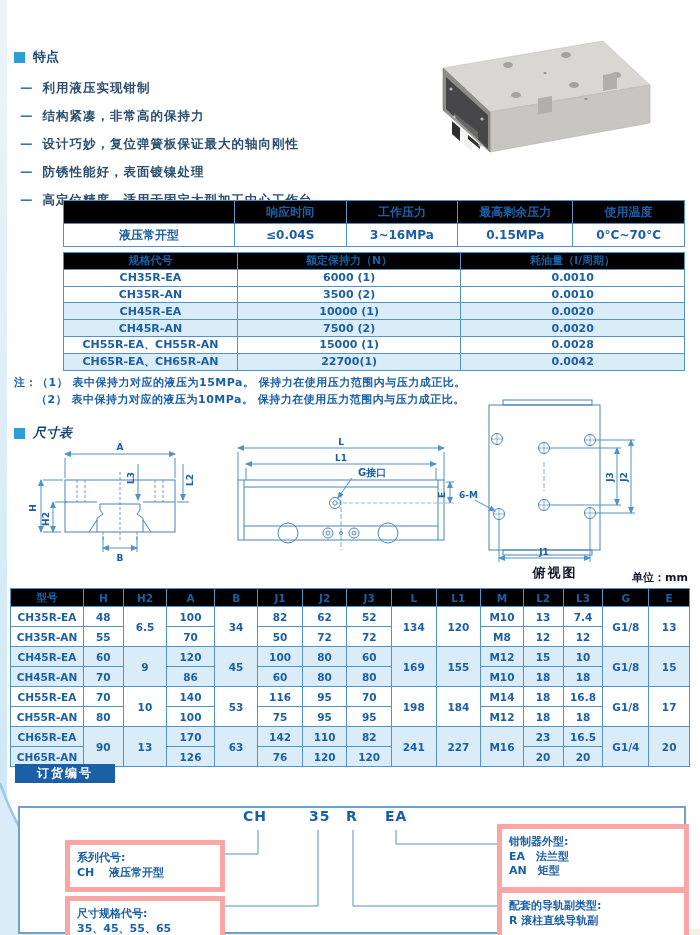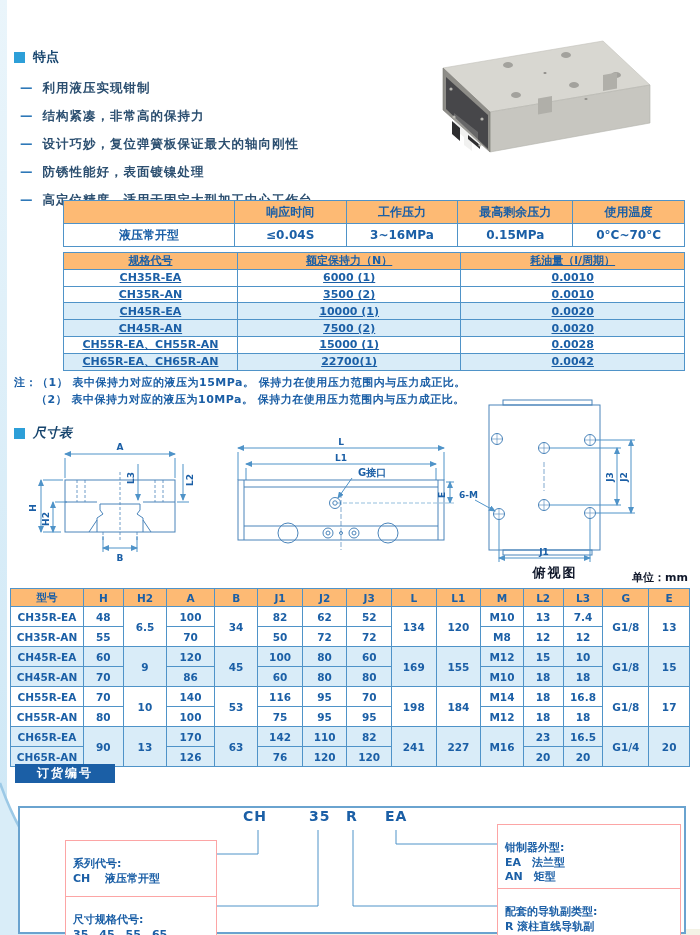--- a/index.html
+++ b/index.html
@@ -15,47 +15,47 @@
   .sq{width:11px;height:11px;background:#2d9fd8;flex:none;}
   
   .features{position:absolute;left:20px;top:80px;}
   .feature-item{display:flex;gap:9px;font-size:12.5px;font-weight:bold;color:#2c4f70;
     margin-bottom:11px;letter-spacing:1px;}
   .feature-item .dash{color:#2e78b8;flex:none;}
   
   table.blue{border-collapse:collapse;position:absolute;table-layout:fixed;background:#fff;}
   table.blue th,table.blue td{border:1px solid #4f93c8;text-align:center;color:#1b5fa6;
     font-weight:bold;padding:0;overflow:hidden;white-space:nowrap;}
-  table.blue thead th{background:#fdba74;}
+  table.blue thead th{background:#000000;}
   table.blue tr.alt td{background:#d9ecf8;}
   #perf-table{left:63px;top:200px;width:622px;font-size:12px;}
   #perf-table th,#perf-table td{height:22px;}
   #holding-table{left:63px;top:252px;width:622px;font-size:11px;}
-  #holding-table th,#holding-table td{height:15.8px;text-decoration:underline;}
+  #holding-table th,#holding-table td{height:15.8px;}
   #dim-table{left:10px;top:588px;width:680px;font-size:10.5px;}
   #dim-table thead th{height:17px;}
   #dim-table td{height:19px;}
   
   .notes{position:absolute;left:14px;top:374px;font-size:11px;font-weight:bold;
     color:#1b5fa6;line-height:17px;letter-spacing:0.5px;}
   .notes .n2{margin-left:22px;}
   
   svg text{font-family:"DejaVu Sans","Liberation Sans",sans-serif;font-weight:bold;
     fill:#1b5fa6;font-size:9px;}
   .caption{position:absolute;font-weight:bold;color:#0f172a;}
   
   .badge{position:absolute;left:15px;top:764px;width:100px;height:19px;background:#1b5fa6;
     color:#fff;font-size:12px;font-weight:bold;text-align:center;line-height:19px;letter-spacing:2px;}
   .order-intro{position:absolute;left:16px;top:789px;font-size:11.5px;font-weight:bold;
     color:#1b5fa6;letter-spacing:0.5px;}
   .order-box{position:absolute;left:18px;top:806px;width:664px;height:124px;
     border:2px solid #6aa3cf;background:#fff;}
   .code{position:absolute;top:808px;font-size:14px;font-weight:bold;color:#1b5fa6;letter-spacing:1px;}
-  .obox{position:absolute;border:1px solid #fca5a5;color:#1b5fa6;font-size:11px;
-    font-weight:bold;padding:16px 7px;line-height:14.5px;background:#fff;white-space:nowrap;}
+  .obox{position:absolute;border:5px solid #fca5a5;color:#1b5fa6;font-size:11px;
+    font-weight:bold;padding:6px 7px;line-height:14.5px;background:#fff;white-space:nowrap;}
 </style>
 </head>
 <body>
 
 <div id="page">
   <div class="edge-strip"></div>
   <div class="bottom-strip"></div>
   <svg style="position:absolute;left:0;bottom:0;" width="130" height="160" viewBox="0 0 130 160">
     <path d="M0,8 C 22,70 55,118 130,158 L130,160 L0,160 Z" fill="#d9edf8"></path>
     <path d="M0,8 C 22,70 55,118 130,158" stroke="#9cc9e6" stroke-width="2.5" fill="none"></path>

